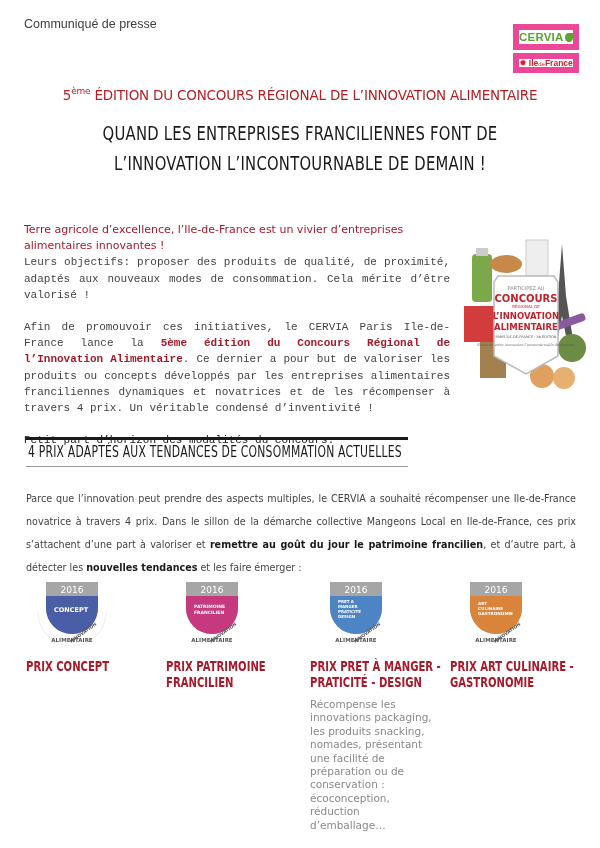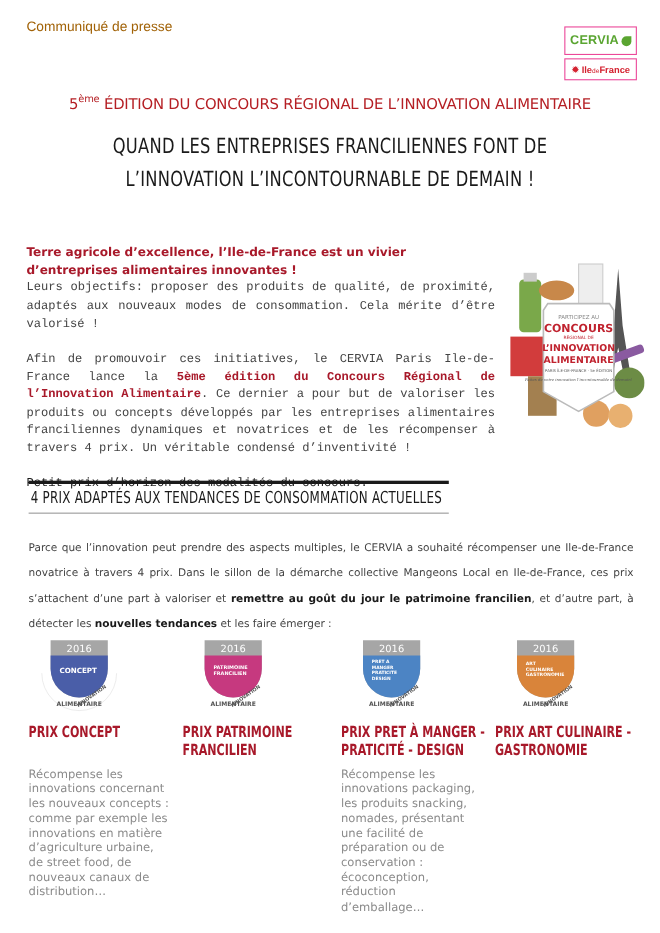--- a/index.html
+++ b/index.html
@@ -1,39 +1,39 @@
 <!DOCTYPE html>
 <html><head>
 <meta charset="utf-8">
 <style>
   * { box-sizing: border-box; margin: 0; padding: 0; }
   html, body { width: 600px; height: 848px; background: #ffffff; overflow: hidden; }
   body { position: relative; font-family: "Liberation Sans", sans-serif; color: #333; }
 
-  .press-header { position: absolute; left: 24px; top: 16px; font-size: 12.5px; line-height: 16px; color: #a16207; font-family: "Liberation Sans", sans-serif; }
+  .press-header { position: absolute; left: 24px; top: 16px; font-size: 12.5px; line-height: 16px; color: #404040; font-family: "Liberation Sans", sans-serif; }
 
   .logos { position: absolute; left: 513px; top: 24px; width: 66px; }
-  .logo-box { border: 1px solid #ec4899; background: #fff; display: flex; align-items: center; justify-content: center; }
+  .logo-box { border: 6px solid #ec4899; background: #fff; display: flex; align-items: center; justify-content: center; }
   .logo-cervia { height: 26px; margin-bottom: 3px; }
   .logo-cervia span.txt { color: #5aa531; font-weight: bold; font-size: 11.5px; letter-spacing: 0.2px; font-family: "Liberation Sans", sans-serif; }
   .logo-cervia .leaf { display: inline-block; width: 9px; height: 9px; background: #5aa531; border-radius: 50% 0 50% 50%; margin-left: 2px; vertical-align: middle; }
   .logo-idf { height: 20px; }
   .logo-idf .star { color: #d4212f; font-size: 9px; margin-right: 2px; }
   .logo-idf .txt { color: #d4212f; font-size: 8.5px; font-weight: bold; font-family: "Liberation Sans", sans-serif; }
   .logo-idf .de { font-size: 6px; font-weight: normal; }
 
   .edition { position: absolute; left: 0; right: 0; top: 86px; text-align: center; color: #b51f24; font-size: 13.5px; font-family: "DejaVu Sans", sans-serif; letter-spacing: -0.2px; }
   .edition sup { font-size: 9px; vertical-align: 6px; margin-top: 12px; }
 
   .headline { position: absolute; left: 0; right: 0; top: 118px; text-align: center; color: #1a1a1a; font-family: "DejaVu Sans", sans-serif; font-size: 19px; line-height: 30px; transform: scaleX(0.78); transform-origin: center top; letter-spacing: 0.3px; }
 
   .intro { position: absolute; left: 24px; top: 222px; width: 426px; font-family: "DejaVu Sans", sans-serif; font-size: 11px; line-height: 16.2px; color: #444; }
   .intro p { margin-bottom: 16px; font-family: Liberation Mono, monospace; }
   .intro .red { color: #a8192a; font-weight: bold; }
-  .intro .lead { color: #a8192a; font-weight: bold; }
+  .intro .lead { color: #a8192a; font-weight: normal; }
   .intro .just { text-align: justify; }
   .intro .dark { color: #1a1a1a; }
 
   .poster { position: absolute; left: 462px; top: 236px; width: 124px; height: 160px; }
 
   .section-rule-top { position: absolute; left: 26px; top: 437px; width: 382px; height: 3px; background: #1a1a1a; }
   .section-title { position: absolute; left: 28px; top: 443px; font-family: "DejaVu Sans", sans-serif; font-size: 15px; color: #1a1a1a; transform: scaleX(0.72); transform-origin: left top; white-space: nowrap; letter-spacing: 0.3px; }
   .section-rule-bottom { position: absolute; left: 26px; top: 466px; width: 382px; height: 1px; background: #999; }
 
   .body2 { position: absolute; left: 26px; top: 487px; width: 550px; font-family: "DejaVu Sans", sans-serif; font-size: 9.6px; line-height: 23px; color: #444; text-align: justify; }
@@ -68,21 +68,21 @@
 
 <div class="headline">
   <div>QUAND LES ENTREPRISES FRANCILIENNES FONT DE</div>
   <div>L’INNOVATION L’INCONTOURNABLE DE DEMAIN !</div>
 </div>
 
 <div class="intro">
   <div class="lead">Terre agricole d’excellence, l’Ile-de-France est un vivier d’entreprises alimentaires innovantes !</div>
   <p class="just">Leurs objectifs: proposer des produits de qualité, de proximité, adaptés aux nouveaux modes de consommation. Cela mérite d’être valorisé !</p>
   <p class="just"><span>Afin de promouvoir ces initiatives, le CERVIA Paris Ile-de-France lance la </span><span class="red">5ème édition du Concours Régional de l’Innovation Alimentaire</span><span>. Ce dernier a pour but de valoriser les produits ou concepts développés par les entreprises alimentaires franciliennes dynamiques et novatrices et de les récompenser à travers 4 prix. Un véritable condensé d’inventivité !</span></p>
-  <p class="dark">Petit prix d’horizon des modalités du concours.</p>
+  <p class="dark">Petit part d’horizon des modalités du concours.</p>
 </div>
 
 <div class="poster">
   <svg width="124" height="160" viewBox="0 0 124 160">
 
     <path d="M100 8 L96 60 L88 110 L94 110 L100 80 L106 110 L112 110 L104 60 Z" fill="#555"></path>
 
     <rect x="10" y="18" width="20" height="48" rx="4" fill="#7aa84a"></rect>
     <rect x="14" y="12" width="12" height="8" fill="#ccc"></rect>
 
@@ -129,21 +129,20 @@
       <text x="22" y="44" font-family="DejaVu Sans, sans-serif" font-size="6.5" fill="#fff" font-weight="bold">CONCEPT</text>
       <path d="M6 44 A34 34 0 0 0 74 44" fill="none" stroke="#ddd" stroke-width="0.5"></path>
       <text x="40" y="74" font-family="DejaVu Sans, sans-serif" font-size="5.5" fill="#555" font-weight="bold" text-anchor="middle">ALIMENTAIRE</text>
       <text x="52" y="66" font-family="DejaVu Sans, sans-serif" font-size="4.5" fill="#555" font-weight="bold" text-anchor="middle" transform="rotate(-35 52 66)">INNOVATION</text>
     </svg>
   </div>
   <div class="prize-title">
     <div>PRIX CONCEPT</div>
     <div></div>
   </div>
-  <div class="prize-desc">Récompense les innovations concernant les nouveaux concepts : comme par exemple les innovations en matière d’agriculture urbaine, de street food, de nouveaux canaux de distribution…</div>
 </div>
 
 <div class="prize" style="left:166px;">
   <div class="badge">
     <svg width="80" height="80" viewBox="0 0 80 80">
       <path d="M14 14 L66 14 L66 40 A26 26 0 0 1 14 40 Z" fill="#a6a6a6"></path>
       <path d="M14 28 L66 28 L66 40 A26 26 0 0 1 14 40 Z" fill="#c6397f"></path>
       <text x="40" y="25" font-family="DejaVu Sans, sans-serif" font-size="9" fill="#fff" text-anchor="middle">2016</text>
       <text x="22" y="40" font-family="DejaVu Sans, sans-serif" font-size="4.5" fill="#fff" font-weight="bold">PATRIMOINE</text>
       <text x="22" y="46" font-family="DejaVu Sans, sans-serif" font-size="4.5" fill="#fff" font-weight="bold">FRANCILIEN</text>

